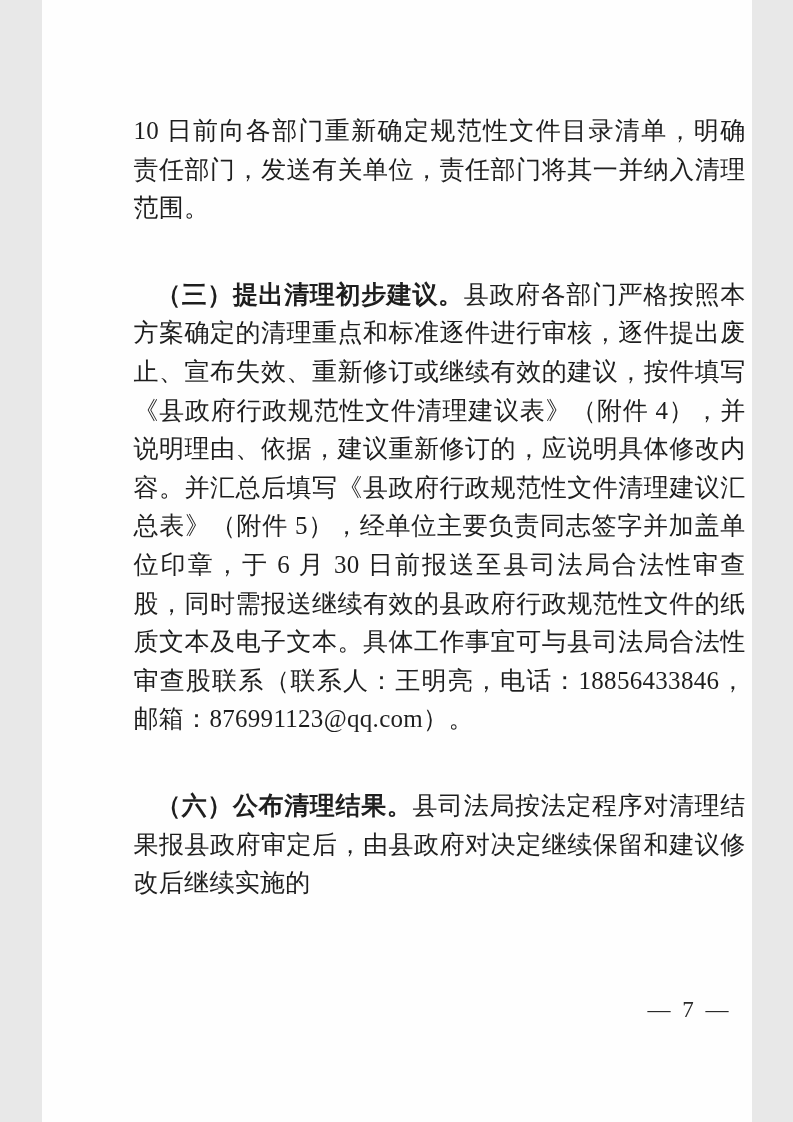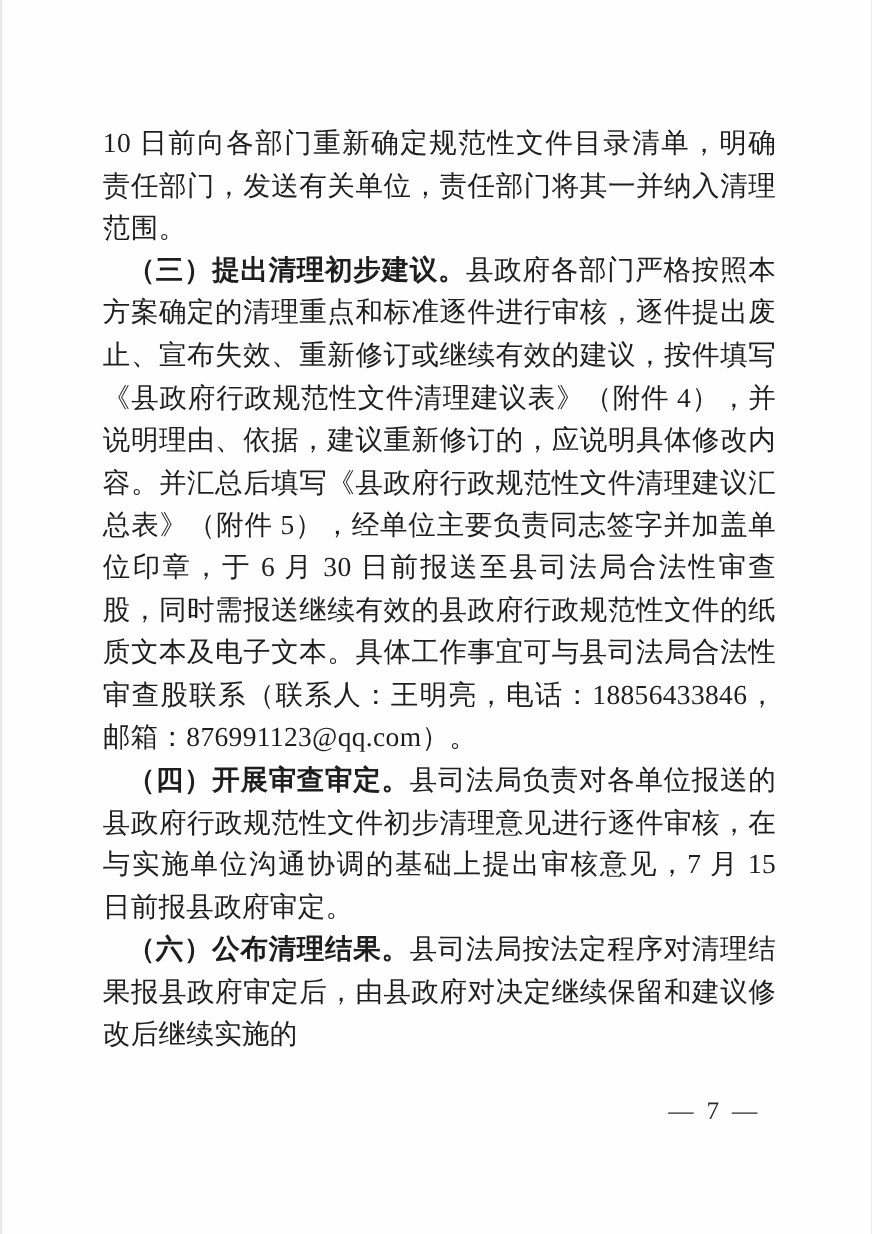--- a/index.html
+++ b/index.html
@@ -2,21 +2,21 @@
 <html lang="zh"><head>
 <meta charset="utf-8">
 <style>
   html, body {
     margin: 0;
     padding: 0;
     background: #e8e8e8;
   }
   .page {
     position: relative;
-    width: 790px;
+    width: 710px;
     height: 1122px;
     margin: 0 auto;
     background: #fefefe;
     overflow: hidden;
     font-family: "Liberation Serif", "DejaVu Serif", serif;
     color: #1e1e1e;
   }
   .text-block {
     position: absolute;
     left: 92px;
@@ -26,20 +26,21 @@
     line-height: 38.6px;
     text-align: justify;
     text-justify: inter-character;
     letter-spacing: 0.3px;
   }
   .para {
     margin: 0;
   }
   .para.indented {
     text-indent: 0.9em;
+    margin-top: 48px;
   }
   .section-heading {
     font-weight: 700;
   }
   .page-number {
     position: absolute;
     left: 606px;
     top: 997px;
     font-size: 23px;
     letter-spacing: 3px;
@@ -51,21 +52,20 @@
 <body>
 
 <div class="page">
 
   <div class="text-block">
 
     <p class="para"><span class="para-text">10 日前向各部门重新确定规范性文件目录清单，明确责任部门，发送有关单位，责任部门将其一并纳入清理范围。</span></p>
 
     <p class="para indented"><span class="section-heading">（三）提出清理初步建议。</span><span class="para-text">县政府各部门严格按照本方案确定的清理重点和标准逐件进行审核，逐件提出废止、宣布失效、重新修订或继续有效的建议，按件填写《县政府行政规范性文件清理建议表》（附件 4），并说明理由、依据，建议重新修订的，应说明具体修改内容。并汇总后填写《县政府行政规范性文件清理建议汇总表》（附件 5），经单位主要负责同志签字并加盖单位印章，于 6 月 30 日前报送至县司法局合法性审查股，同时需报送继续有效的县政府行政规范性文件的纸质文本及电子文本。具体工作事宜可与县司法局合法性审查股联系（联系人：王明亮，电话：18856433846，邮箱：876991123@qq.com）。</span></p>
 
-    <p class="para indented"><span class="section-heading">（四）开展审查审定。</span><span class="para-text">县司法局负责对各单位报送的县政府行政规范性文件初步清理意见进行逐件审核，在与实施单位沟通协调的基础上提出审核意见，7 月 15 日前报县政府审定。</span></p>
 
 
     <p class="para indented"><span class="section-heading">（六）公布清理结果。</span><span class="para-text">县司法局按法定程序对清理结果报县政府审定后，由县政府对决定继续保留和建议修改后继续实施的</span></p>
 
   </div>
 
   <div class="page-number">— 7 —</div>
 
 </div>
 

